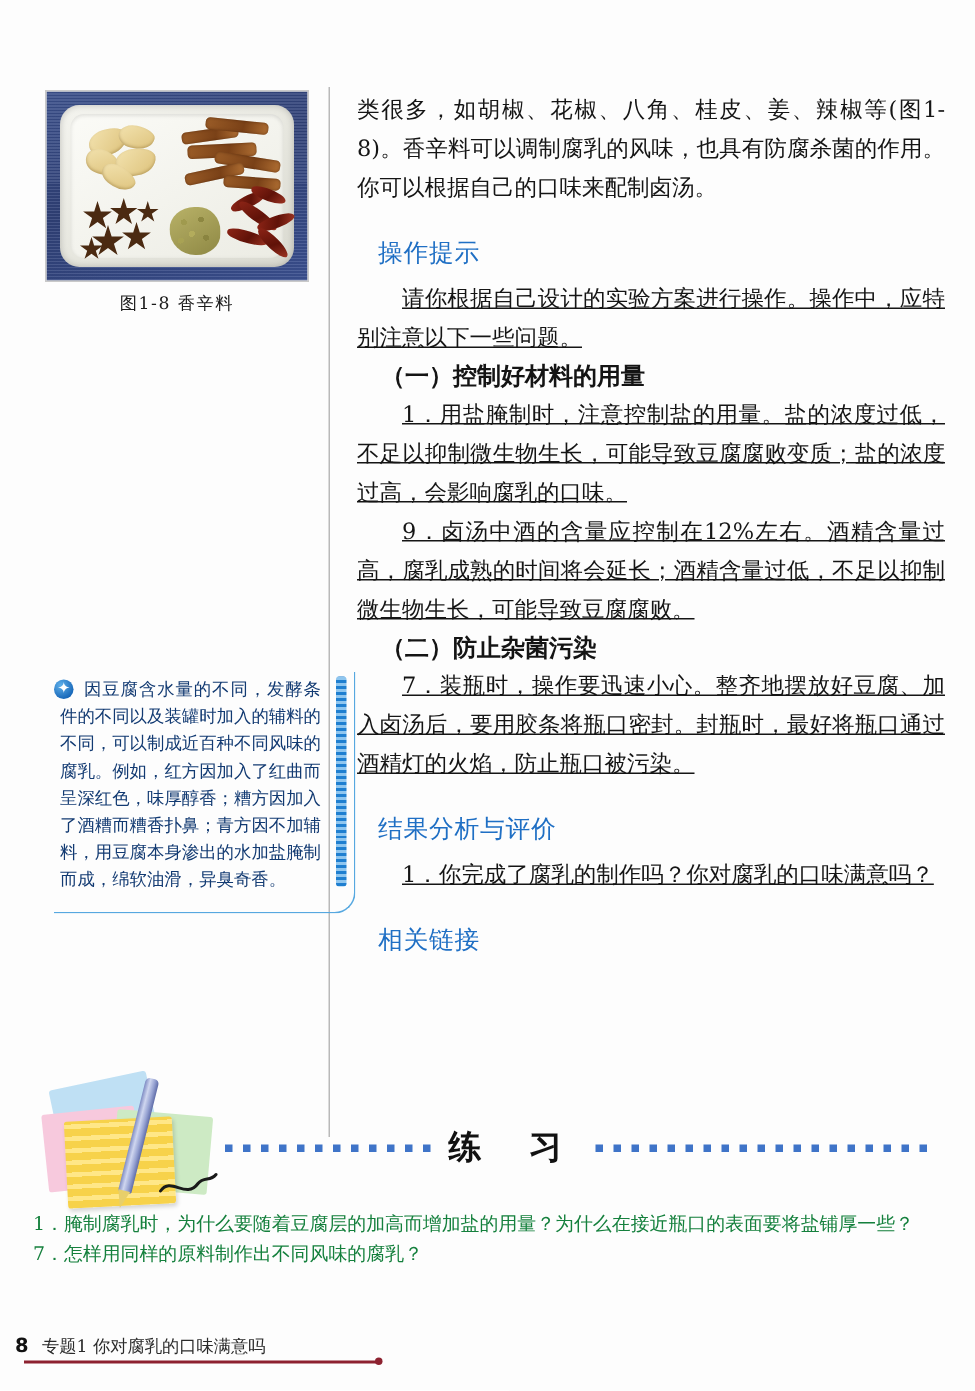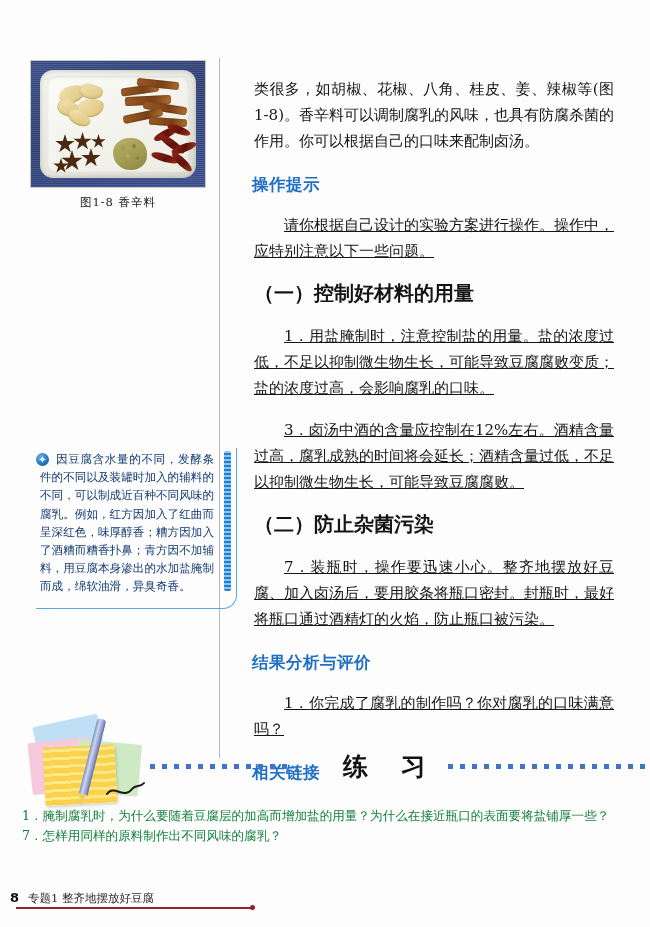--- a/index.html
+++ b/index.html
@@ -182,35 +182,35 @@
     left: 238px;
     top: 60px;
     width: 392px;
   }
   .body-p {
     font-family: "DejaVu Serif", "Liberation Serif", serif;
     font-size: 15px;
     line-height: 26px;
     color: #151515;
     text-align: justify;
-    margin: 16px;
+    margin: 0;
   }
   .body-p.indent { text-indent: 30px; text-decoration: underline; }
 
   .sec-head {
     font-family: "DejaVu Sans", "Liberation Sans", sans-serif;
     font-size: 16.5px;
-    font-weight: bold;
+    font-weight: normal;
     color: #1f6fc4;
     margin: 20px 0 6px 14px;
     letter-spacing: 0.5px;
   }
   .sub-head {
     font-family: Liberation Mono, monospace;
-    font-size: 20px;
+    font-size: 16px;
     font-weight: bold;
     color: #141414;
     margin: 3px 0 1px 0;
     text-indent: 16px;
   }
 
   
   .ex-band {
     position: absolute;
     left: 0;
@@ -267,27 +267,26 @@
     top: 50px;
     width: 490px;
     display: flex;
     align-items: center;
     gap: 10px;
   }
   .dots { display: flex; gap: 7px; align-items: center; }
   .dots i { width: 5px; height: 5px; background: #3f74c8; display: block; }
   .ex-title {
     font-family: "DejaVu Serif", "Liberation Serif", serif;
-    font-size: 25px;
+    font-size: 22px;
     font-weight: bold;
     color: #111;
     letter-spacing: 12px;
     white-space: nowrap;
     padding-left: 2px;
-    margin-left: 44px;
   }
 
   .ex-list {
     position: absolute;
     left: 22px;
     top: 806px;
     width: 612px;
   }
   .ex-item {
     font-family: "DejaVu Serif", "Liberation Serif", serif;
@@ -401,21 +400,21 @@
   </div>
 
   <div class="right-col">
 
     <p class="body-p">类很多，如胡椒、花椒、八角、桂皮、姜、辣椒等(图1-8)。香辛料可以调制腐乳的风味，也具有防腐杀菌的作用。你可以根据自己的口味来配制卤汤。</p>
 
     <div class="sec-head">操作提示</div>
     <p class="body-p indent">请你根据自己设计的实验方案进行操作。操作中，应特别注意以下一些问题。</p>
     <div class="sub-head">（一）控制好材料的用量</div>
     <p class="body-p indent">1．用盐腌制时，注意控制盐的用量。盐的浓度过低，不足以抑制微生物生长，可能导致豆腐腐败变质；盐的浓度过高，会影响腐乳的口味。</p>
-    <p class="body-p indent">3．卤汤中酒的含量应控制在12%左右。酒精含量过高，腐乳成熟的时间将会延长；酒精含量过低，不足以抑制微生物生长，可能导致豆腐腐败。</p>
+    <p class="body-p indent">9．卤汤中酒的含量应控制在12%左右。酒精含量过高，腐乳成熟的时间将会延长；酒精含量过低，不足以抑制微生物生长，可能导致豆腐腐败。</p>
     <div class="sub-head">（二）防止杂菌污染</div>
     <p class="body-p indent">7．装瓶时，操作要迅速小心。整齐地摆放好豆腐、加入卤汤后，要用胶条将瓶口密封。封瓶时，最好将瓶口通过酒精灯的火焰，防止瓶口被污染。</p>
 
     <div class="sec-head">结果分析与评价</div>
     <p class="body-p indent">1．你完成了腐乳的制作吗？你对腐乳的口味满意吗？</p>
 
     <div class="sec-head">相关链接</div>
 
   </div>
 
@@ -472,19 +471,19 @@
   </div>
 
   <div class="ex-list">
     <p class="ex-item">1．腌制腐乳时，为什么要随着豆腐层的加高而增加盐的用量？为什么在接近瓶口的表面要将盐铺厚一些？</p>
     <p class="ex-item">7．怎样用同样的原料制作出不同风味的腐乳？</p>
   </div>
 
   <div class="footer">
     <div class="footer-row">
       <span class="footer-num">8</span>
-      <span class="footer-text">专题1  整齐地摆放好豆腐</span>
+      <span class="footer-text">专题1  你对腐乳的口味满意吗</span>
     </div>
     <div class="footer-rule"></div>
     <div class="footer-dot"></div>
   </div>
 
 </div>
 
 </body></html>

